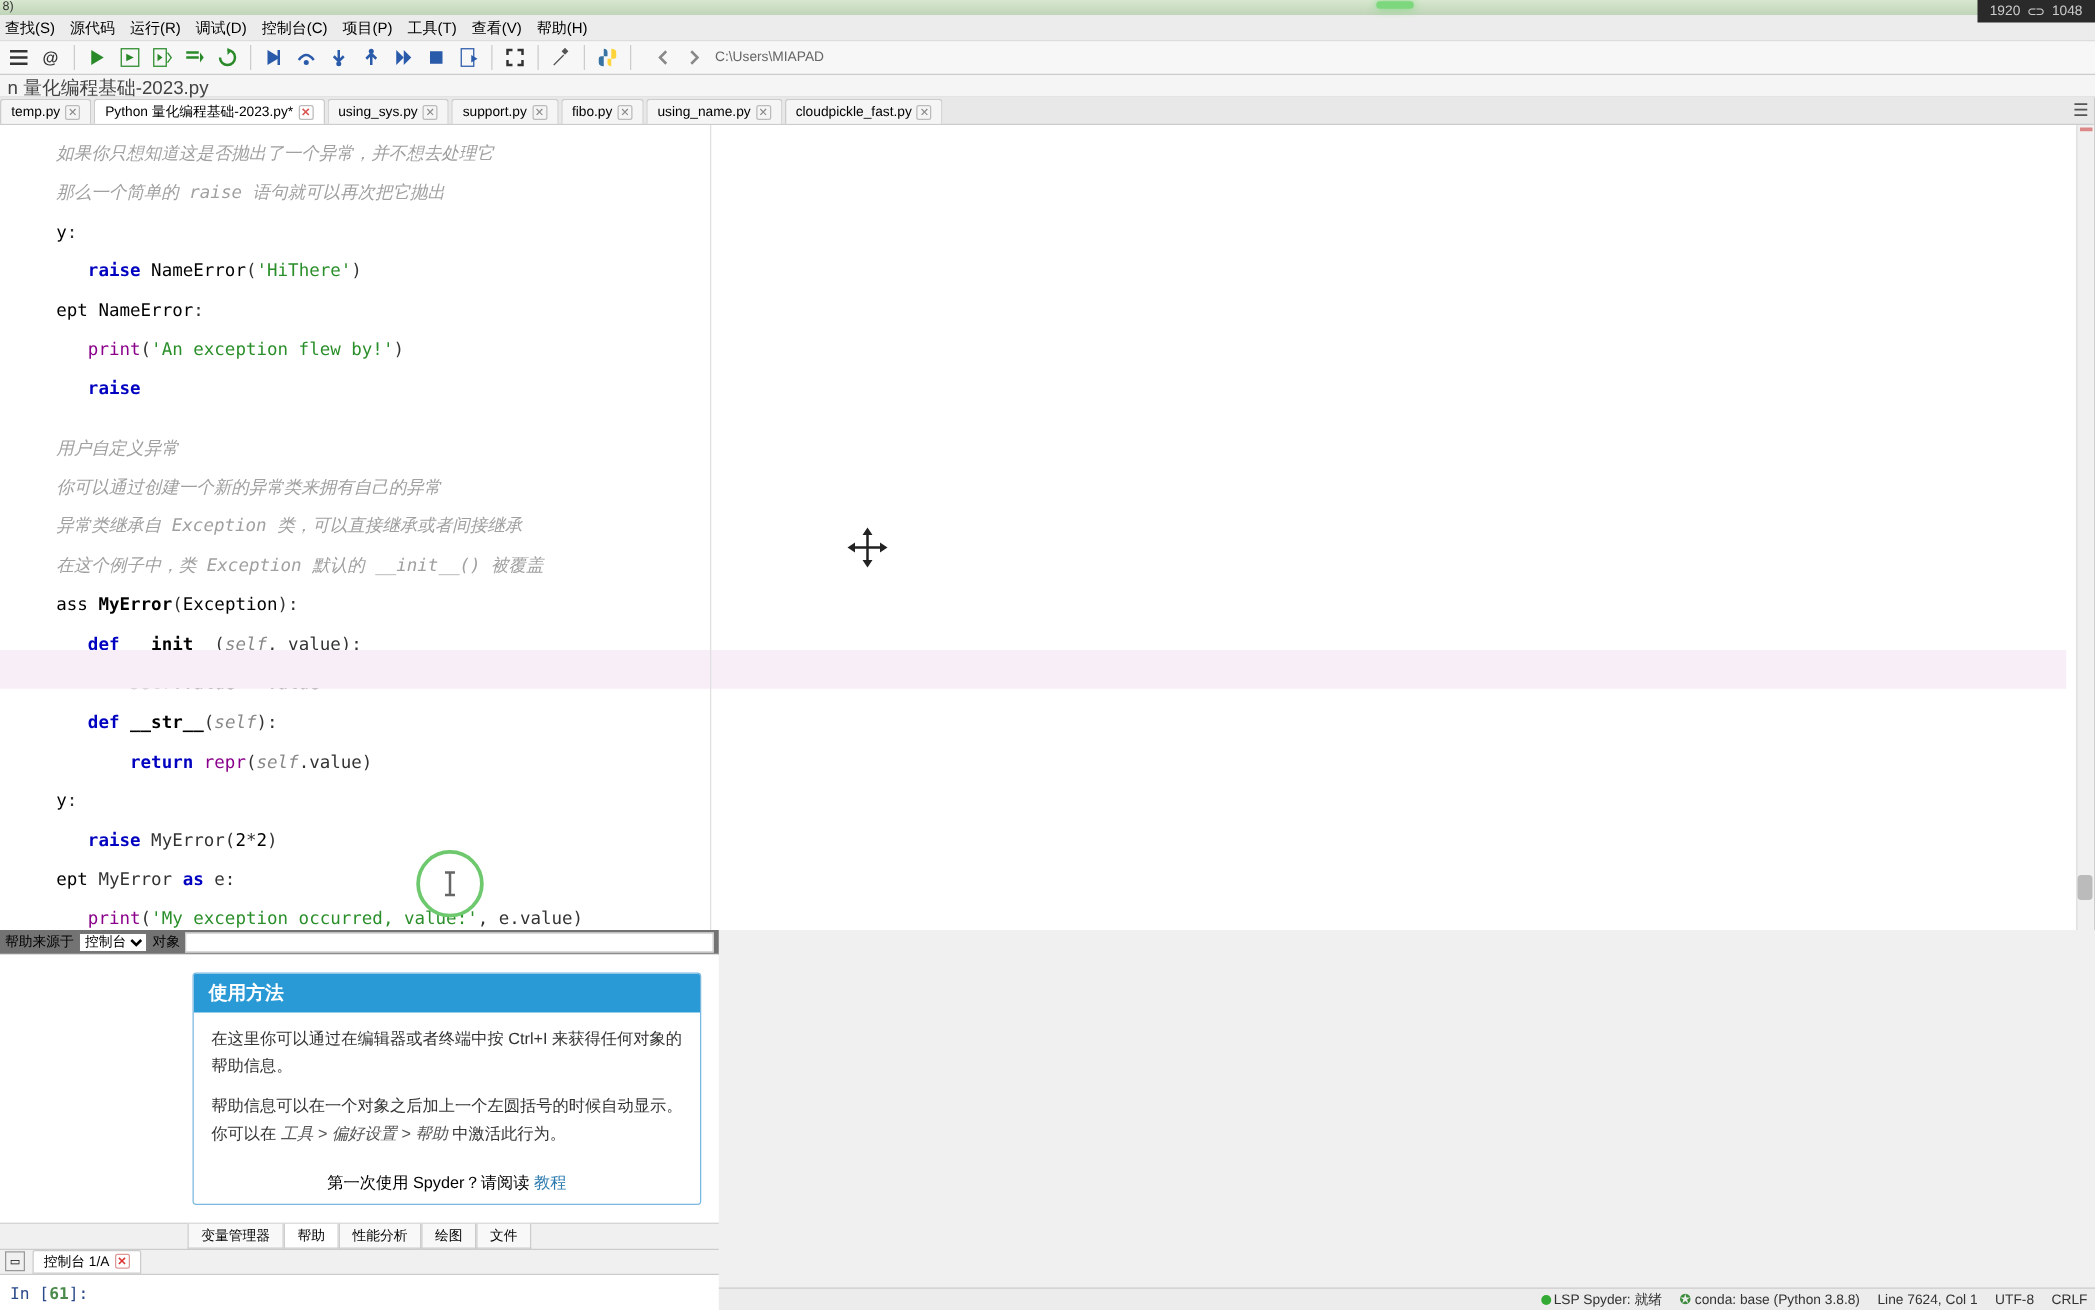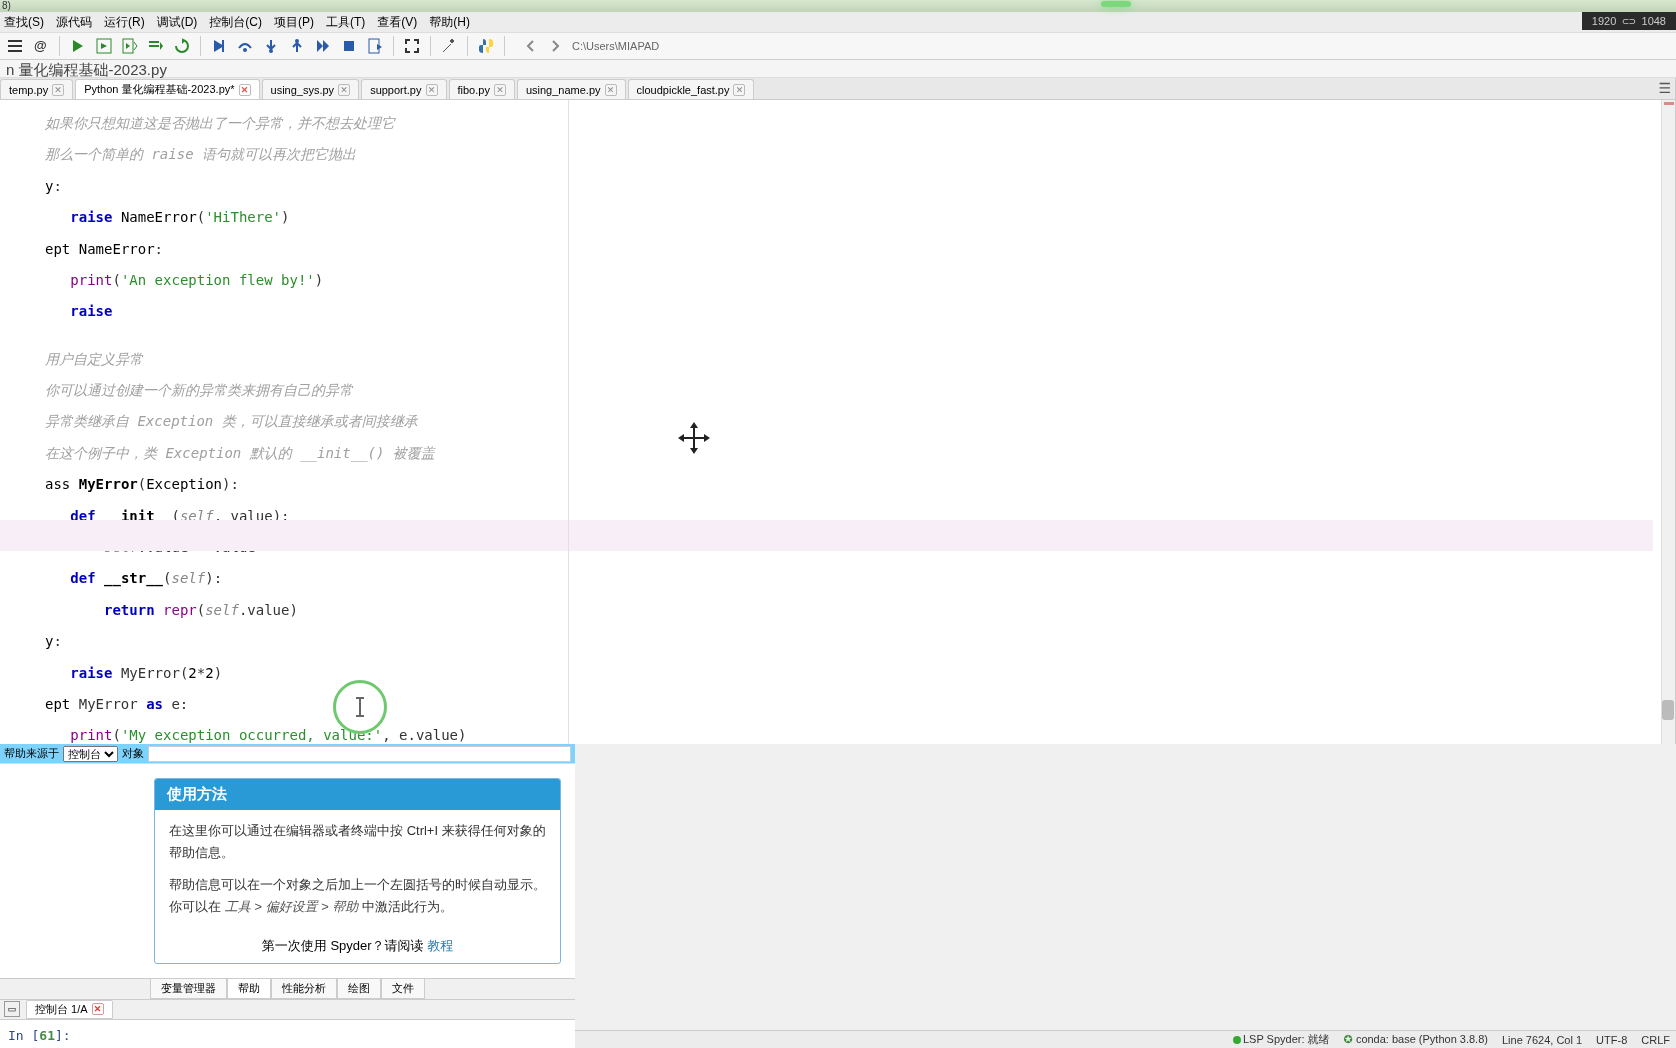--- a/index.html
+++ b/index.html
@@ -2,21 +2,21 @@
 <html><head>
 <meta charset="utf-8">
 <style>
   * { margin: 0; padding: 0; box-sizing: border-box; }
   body { font-family: "Microsoft YaHei", sans-serif; font-size: 12px; background: #f0f0f0; overflow: hidden; }
   
   
   .titlebar { height: 12px; background: linear-gradient(to bottom, #d8e8d0, #c0d4b8); position: relative; }
   .titlebar .right { position: absolute; right: 0; top: 0; display: flex; gap: 2px; }
   .titlebar .glow { width: 30px; height: 6px; background: #7dd87d; border-radius: 3px; box-shadow: 0 0 8px #7dd87d; margin-right: 80px; margin-top: 1px; }
-  .badge-dims { position: absolute; right: 0; top: 12px; background: #2a2a2a; color: #ccc; padding: 2px 10px; font-size: 11px; display: flex; align-items: center; gap: 6px; height: 18px; z-index: 10; }
+  .badge-dims { position: absolute; right: 0; top: 0; background: #2a2a2a; color: #ccc; padding: 2px 10px; font-size: 11px; display: flex; align-items: center; gap: 6px; height: 18px; z-index: 10; }
   .badge-dims .link { font-family: monospace; }
   
   
   .menubar { height: 20px; background: #ececec; display: flex; align-items: center; padding: 0 4px; gap: 12px; font-size: 12px; }
   .menubar .item { cursor: default; }
   
   
   .toolbar { height: 28px; background: #f7f7f7; border-top: 1px solid #ddd; border-bottom: 1px solid #ccc; display: flex; align-items: center; padding: 0 4px; gap: 4px; }
   .tb-btn { width: 22px; height: 22px; display: flex; align-items: center; justify-content: center; border: 1px solid transparent; border-radius: 2px; cursor: pointer; }
   .tb-sep { width: 1px; height: 20px; background: #ccc; margin: 0 3px; }
@@ -62,21 +62,21 @@
   .move-cursor svg { width: 36px; height: 36px; }
   
   
   .cursor-ring { position: absolute; left: 333px; top: 580px; width: 54px; height: 54px; border: 3px solid #6ec96e; border-radius: 50%; display: flex; align-items: center; justify-content: center; }
   .cursor-ring .ibeam { width: 2px; height: 18px; background: #666; position: relative; }
   .cursor-ring .ibeam:before, .cursor-ring .ibeam:after { content: ''; position: absolute; width: 8px; height: 2px; background: #666; left: -3px; }
   .cursor-ring .ibeam:before { top: -1px; }
   .cursor-ring .ibeam:after { bottom: -1px; }
   
   
-  .helpbar { height: 20px; background: #7dd3fc; border-bottom: 1px solid #ddd; display: flex; align-items: center; font-size: 11px; padding: 0 4px; gap: 4px; }
+  .helpbar { height: 20px; background: #737373; border-bottom: 1px solid #ddd; display: flex; align-items: center; font-size: 11px; padding: 0 4px; gap: 4px; }
   .helpbar select { font-size: 11px; height: 16px; }
   .helpbar input { flex: 1; font-size: 11px; height: 16px; border: 1px solid #ccc; padding: 0 4px; }
   
   
   .helpbody { flex: 1; background: #fff; padding: 14px; position: relative; }
   .helpcard { border: 1px solid #7ab8e0; border-radius: 3px; overflow: hidden; margin-left: 140px; }
   .helpcard .hd { background: #2a9ad6; color: #fff; font-size: 15px; font-weight: bold; padding: 6px 12px; }
   .helpcard .bd { padding: 10px 14px; font-size: 13px; line-height: 1.7; color: #333; }
   .helpcard .bd i { font-style: italic; color: #555; }
   .helpcard .lk { color: #2a7ab0; text-decoration: none; }

